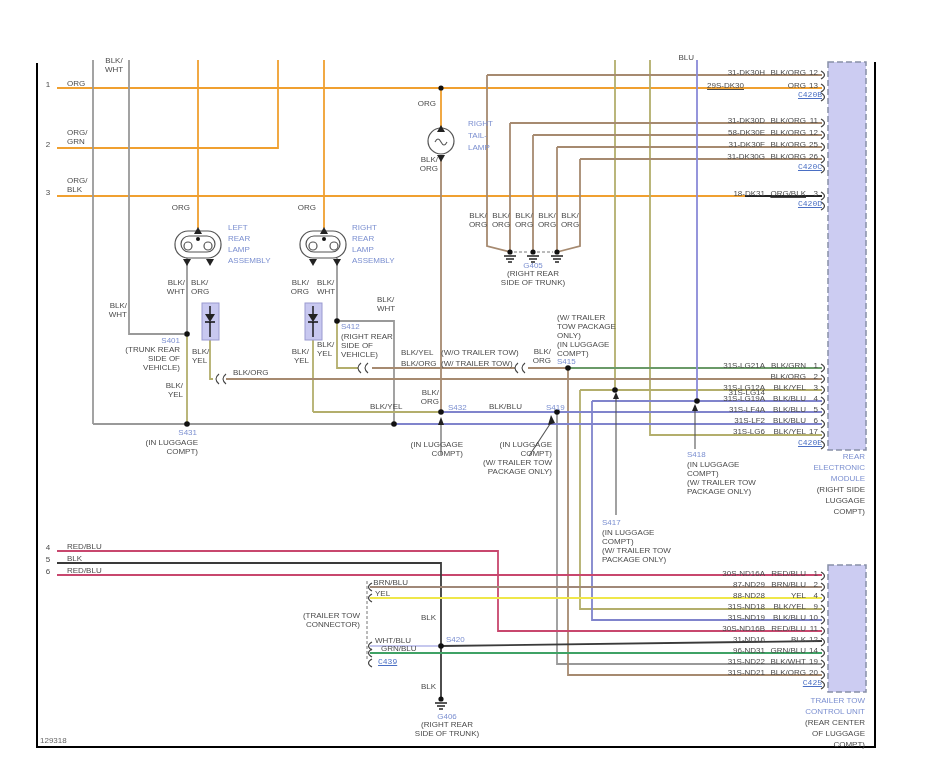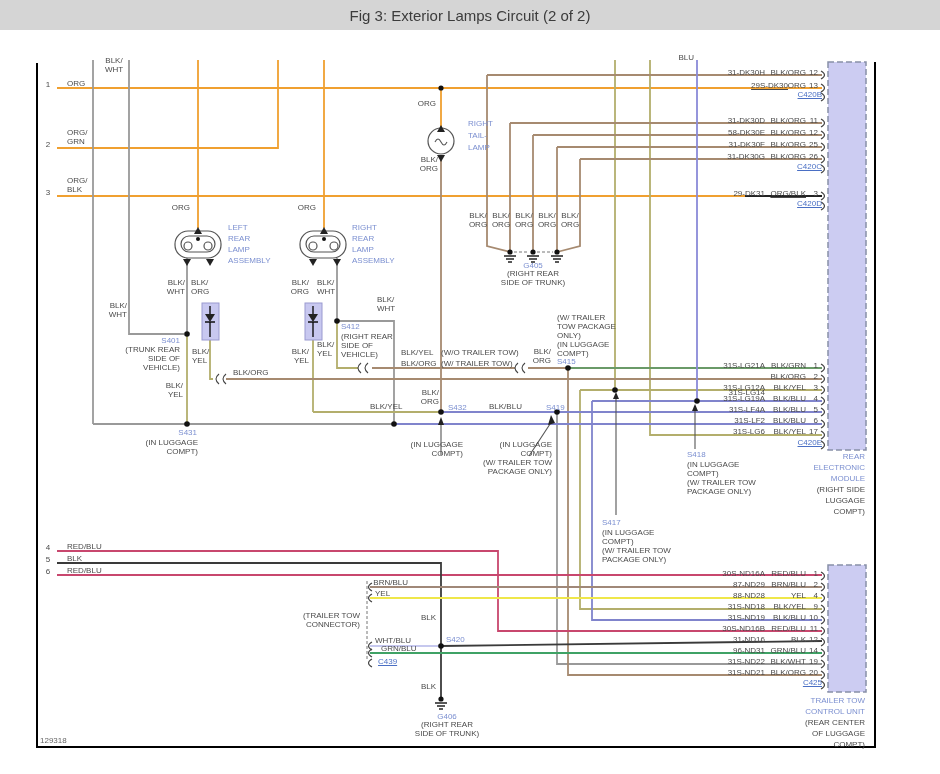--- a/index.html
+++ b/index.html
@@ -4,43 +4,40 @@
 <style>
   html,body{margin:0;padding:0;background:#fff;}
   #stage{position:relative;width:940px;height:774px;overflow:hidden;background:#fff;
          font-family:"Liberation Sans","DejaVu Sans",sans-serif;}
   #titlebar{position:absolute;left:0;top:0;width:940px;height:30px;background:#d5d5d5;
             display:flex;align-items:center;justify-content:center;}
   #titlebar span{font-size:15px;color:#3c3c3c;}
   #wires{position:absolute;left:0;top:0;}
   .lbl{position:absolute;font-size:8px;line-height:9px;color:#4a4a4a;white-space:pre;}
   .blue{color:#7b8fd0;}
-  .link{color:#4a6fc4;text-decoration:underline;cursor:pointer;}
+  .link{color:#4a6fc4;text-decoration:underline;cursor:pointer;font-family:Liberation Mono, monospace;}
   .ra{text-align:right;}
   .ctr{text-align:center;}
   .sheet{color:#666;text-align:right;}
   .w{fill:none;stroke-width:1.8;}
   .thin{fill:none;stroke:#555;stroke-width:1.1;}
   .sym{fill:#fff;stroke:#555;stroke-width:1.2;}
   .dot{fill:#111;stroke:none;}
   .tri{fill:#222;stroke:none;}
   .arc{fill:none;stroke:#444;stroke-width:1.1;}
   .module{fill:var(--p-module_fill);stroke:#8890a8;stroke-width:1.5;stroke-dasharray:6,3;}
   .diodebox{fill:var(--p-diode_fill);stroke:#9a9ad0;stroke-width:1;}
   .gnd{stroke:#222;stroke-width:1.4;}
   .dash{stroke:#777;stroke-width:1;stroke-dasharray:3,2;fill:none;}
 </style>
 </head>
 <body>
 
 <div id="stage">
 
-  <div id="titlebar">
-    <span>Fig 3: Exterior Lamps Circuit (2 of 2)</span>
-  </div>
 
   <svg id="wires" width="940" height="774" viewBox="0 0 940 774">
 
     <path d="M37,63 V747 H875 V62" fill="none" stroke="#000" stroke-width="2"></path>
 
     <g class="w" style="stroke:var(--p-org)">
       <path d="M57,88 H822"></path>
       <path d="M57,148 H278 V60"></path>
       <path d="M57,196 H745"></path>
       <path d="M198,60 V228"></path>
@@ -393,40 +390,40 @@
 
   <div class="lbl ra" style="left:368px;top:578px;width:40px">BRN/BLU</div>
   <div class="lbl" style="left:375px;top:589px">YEL</div>
   <div class="lbl" style="left:375px;top:636px">WHT/BLU</div>
   <div class="lbl" style="left:381px;top:644px">GRN/BLU</div>
 
   <div>
       <div class="lbl ra" style="left: 655px; top: 68px; width: 110px;">31-DK30H</div>
       <div class="lbl ra" style="left: 767px; top: 68px; width: 39px;">BLK/ORG</div>
       <div class="lbl ra" style="left: 804px; top: 68px; width: 14px;">12</div>
-      <div class="lbl ra" style="left: 678px; top: 81px; width: 110px; text-decoration: underline;">29S-DK30</div>
+      <div class="lbl ra" style="left: 634px; top: 81px; width: 110px; text-decoration: underline;">29S-DK30</div>
       <div class="lbl ra" style="left: 767px; top: 81px; width: 39px;">ORG</div>
       <div class="lbl ra" style="left: 804px; top: 81px; width: 14px;">13</div>
     </div>
   <div>
       <div class="lbl ra" style="left: 655px; top: 116px; width: 110px;">31-DK30D</div>
       <div class="lbl ra" style="left: 767px; top: 116px; width: 39px;">BLK/ORG</div>
       <div class="lbl ra" style="left: 804px; top: 116px; width: 14px;">11</div>
       <div class="lbl ra" style="left: 655px; top: 128px; width: 110px;">58-DK30E</div>
       <div class="lbl ra" style="left: 767px; top: 128px; width: 39px;">BLK/ORG</div>
       <div class="lbl ra" style="left: 804px; top: 128px; width: 14px;">12</div>
       <div class="lbl ra" style="left: 655px; top: 140px; width: 110px;">31-DK30F</div>
       <div class="lbl ra" style="left: 767px; top: 140px; width: 39px;">BLK/ORG</div>
       <div class="lbl ra" style="left: 804px; top: 140px; width: 14px;">25</div>
       <div class="lbl ra" style="left: 655px; top: 152px; width: 110px;">31-DK30G</div>
       <div class="lbl ra" style="left: 767px; top: 152px; width: 39px;">BLK/ORG</div>
       <div class="lbl ra" style="left: 804px; top: 152px; width: 14px;">26</div>
     </div>
   <div>
-      <div class="lbl ra" style="left: 655px; top: 189px; width: 110px;">29-DK31</div>
+      <div class="lbl ra" style="left: 655px; top: 189px; width: 110px;">18-DK31</div>
       <div class="lbl ra" style="left: 767px; top: 189px; width: 39px; text-decoration: underline;">ORG/BLK</div>
       <div class="lbl ra" style="left: 804px; top: 189px; width: 14px;">3</div>
     </div>
   <div>
       <div class="lbl ra" style="left: 655px; top: 361px; width: 110px;">31S-LG21A</div>
       <div class="lbl ra" style="left: 767px; top: 361px; width: 39px;">BLK/GRN</div>
       <div class="lbl ra" style="left: 804px; top: 361px; width: 14px;">1</div>
       <div class="lbl ra" style="left: 655px; top: 388px; width: 110px;">31S-LG14</div>
       <div class="lbl ra" style="left: 767px; top: 372px; width: 39px;">BLK/ORG</div>
       <div class="lbl ra" style="left: 804px; top: 372px; width: 14px;">2</div>

